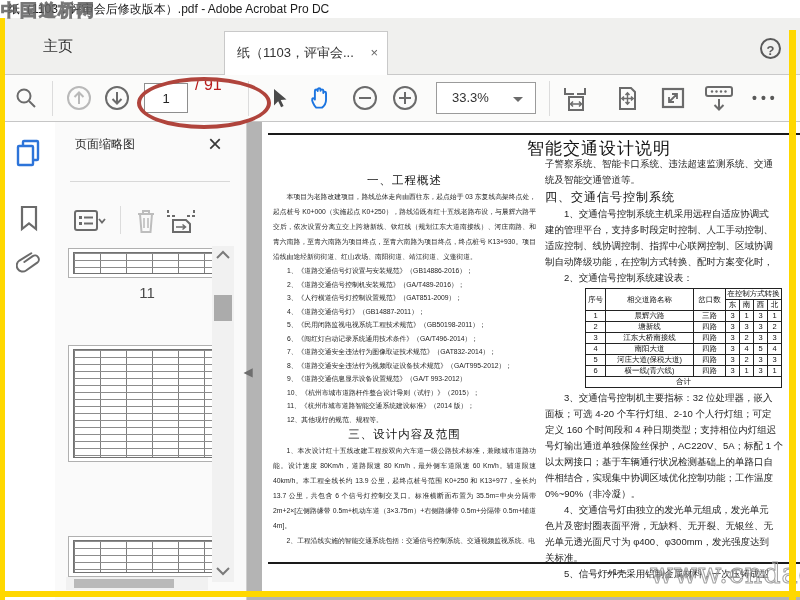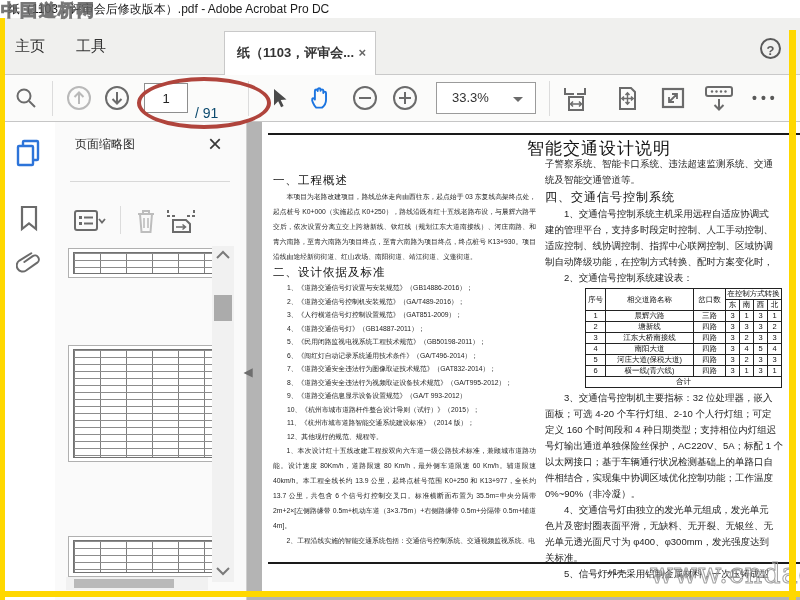--- a/index.html
+++ b/index.html
@@ -8,35 +8,35 @@
   #stage{position:relative;width:800px;height:600px;background:#fff;overflow:hidden;}
 
   
   .titlebar{left:0;top:0;width:800px;height:18px;background:#fff;font-size:12px;color:#1c1c1c;
     line-height:18px;padding-left:8px;white-space:nowrap;}
   .wm-tl{left:1px;top:-1px;font-size:17px;letter-spacing:2px;color:transparent;
     -webkit-text-stroke:1px rgba(95,95,95,.85);z-index:60;font-weight:bold;}
 
   
   .tabbar{left:0;top:18px;width:800px;height:57px;background:#f0f0ee;border-bottom:1px solid #c9c9c9;box-sizing:border-box;}
-  .tab{top:18px;height:56px;line-height:56px;text-align:center;font-size:15px;color:#333;cursor:default;}
+  .tab{top:18px;height:56px;line-height:56px;text-align:center;font-size:15px;color:#333;cursor:default;margin-left:28px;}
   .tab-home{left:0;width:60px;}
   .tab-tools{left:60px;width:62px;}
-  .doctab{left:224px;top:31px;width:152px;height:44px;background:#fff;border:1px solid #c9c9c9;border-bottom:none;box-sizing:border-box;font-weight:bold;}
+  .doctab{left:224px;top:31px;width:164px;height:44px;background:#fff;border:1px solid #c9c9c9;border-bottom:none;box-sizing:border-box;}
   .doctab .lbl{left:12px;top:0;line-height:42px;font-size:13px;color:#333;white-space:nowrap;}
   .doctab .x{right:9px;top:0;line-height:42px;font-size:13px;color:#666;}
   .help{left:760px;top:38px;width:21px;height:21px;border:2px solid #5a5a5a;border-radius:50%;
     text-align:center;font-size:13px;font-weight:bold;line-height:21px;color:#5a5a5a;box-sizing:border-box;}
 
   
   .toolbar{left:0;top:75px;width:800px;height:47px;background:#fbfbfa;border-bottom:1px solid #c6c6c6;box-sizing:border-box;}
   .vsep{top:81px;width:1px;height:35px;background:#dcdcdc;}
   .pagebox{left:144px;top:83px;width:44px;height:30px;border:1px solid #8e8e8e;background:#fff;
     text-align:center;font-size:13px;color:#222;box-sizing:border-box;outline:none;font-family:"Liberation Sans",sans-serif;}
-  .pagecount{left:195px;top:98px;height:30px;line-height:30px;font-size:14px;color:#0c4a6e;}
+  .pagecount{left:195px;top:70px;height:30px;line-height:30px;font-size:16px;color:#b91c1c;}
   .zoombox{left:436px;top:82px;width:100px;height:32px;border:1px solid #9b9b9b;background:#fff;box-sizing:border-box;}
   .zoombox .zl{left:15px;top:0;line-height:30px;font-size:13px;color:#333;}
   .zoombox .caret{right:12px;top:14px;width:0;height:0;border-left:5px solid transparent;
     border-right:5px solid transparent;border-top:5px solid #6b6b6b;}
   .dots{left:752px;top:90px;font-size:14px;font-weight:bold;color:#595959;letter-spacing:4px;}
   .redring{left:137px;top:77px;width:126px;height:44px;border:4px solid #b0443c;border-radius:50%;z-index:40;}
 
   
   .rail{left:0;top:122px;width:55px;height:478px;background:#fff;}
   .panel{left:55px;top:122px;width:192px;height:478px;background:#fafafa;border-right:1px solid #cfcfcf;box-sizing:border-box;}
@@ -53,21 +53,21 @@
   .htrack{left:66px;top:577px;width:142px;height:13px;background:#f1f1f1;}
   .hthumb{left:74px;top:579px;width:100px;height:9px;background:#b9b9b9;}
   .collapse{left:240px;top:358px;width:16px;height:28px;color:#6e6e6e;font-size:12px;line-height:28px;text-align:center;z-index:20;}
 
   
   .viewer{left:247px;top:122px;width:553px;height:478px;background:#b4b4b4;}
   .page{left:262px;top:122px;width:538px;height:470px;background:#fff;overflow:hidden;z-index:5;}
   .frameline{height:2px;background:#1a1a1a;}
   .doctitle{left:252px;top:15px;width:170px;text-align:center;font-size:17px;font-weight:normal;color:#111;letter-spacing:1px;}
   .lcol{left:11px;top:50px;width:263px;font-size:6.8px;color:#1d1d1d;text-align:justify;}
-  .lcol .h{font-size:11.5px;color:#111;line-height:16px;margin:0 0 1px 0;letter-spacing:1px;text-align:left;}
+  .lcol .h{font-size:11.5px;color:#111;line-height:16px;margin:0 0 1px 0;letter-spacing:1px;text-align:center;}
   .lcol p{margin:0;line-height:15px;text-indent:2em;}
   .lcol .std{line-height:13.5px;margin-left:14px;text-indent:0;text-align:left;white-space:nowrap;overflow:hidden;}
   .rcol{left:283px;top:34px;width:258px;font-size:9.5px;color:#1d1d1d;}
   .rcol .rline{line-height:16px;white-space:nowrap;overflow:hidden;}
   .rcol .ind{text-indent:2em;}
   .rcol .h{font-size:12px;color:#111;line-height:18px;letter-spacing:1px;}
   .ttable{border-collapse:collapse;margin:2px 0 2px 40px;}
   .ttable th,.ttable td{border:1px solid #222;font-size:7.5px;font-weight:normal;color:#111;
     padding:0 1px;text-align:center;line-height:10px;white-space:nowrap;}
   .pfoot{left:318px;top:445px;width:70px;text-align:center;font-size:9px;color:#333;}
@@ -85,21 +85,20 @@
 </head>
 <body>
 
 <div id="stage">
 
   <div class="abs titlebar">纸（1103，评审会后修改版本）.pdf - Adobe Acrobat Pro DC</div>
   <div class="abs wm-tl">中国道桥网</div>
 
   <div class="abs tabbar"></div>
   <div class="abs tab tab-home">主页</div>
-  <div class="abs tab tab-tools">工具</div>
   <div class="abs doctab">
     <span class="abs lbl">纸（1103，评审会...</span>
     <span class="abs x">×</span>
   </div>
   <div class="abs help">?</div>
 
   <div class="abs toolbar"></div>
   <span class="abs" style="left:14px;top:86px;">
     <svg width="24" height="24" viewBox="0 0 24 24">
         <circle cx="10" cy="10" r="6.5" fill="none" stroke="#6b6b6b" stroke-width="2"></circle>
@@ -227,20 +226,21 @@
     <svg width="34" height="28" viewBox="0 0 34 28">
         <path d="M4 3 V9 H13 M30 3 V9 H21" fill="none" stroke="#6b6b6b" stroke-width="2" stroke-dasharray="3 2"></path>
         <path d="M9 13 H22 L26 17 V25 H9 Z" fill="none" stroke="#6b6b6b" stroke-width="2"></path>
         <path d="M12 20 H21 M18.5 17.5 L21.5 20 L18.5 22.5" fill="none" stroke="#6b6b6b" stroke-width="1.5"></path>
       </svg>
   </span>
 
   <div class="abs sheet" style="left:68px;top:248px;width:158px;height:30px;">
       <div class="grid"></div>
     </div>
+  <div class="abs thlabel" style="left:68px;top:284px;">11</div>
   <div class="abs sheet" style="left:68px;top:345px;width:158px;height:117px;">
       <div class="grid"></div>
     </div>
   <div class="abs sheet" style="left:68px;top:536px;width:158px;height:41px;">
       <div class="grid"></div>
     </div>
 
   <div class="abs vtrack"></div>
   <span class="abs" style="left:215px;top:250px;">
     <svg width="16" height="10" viewBox="0 0 16 10">
@@ -258,33 +258,33 @@
   <div class="abs collapse">◀</div>
 
   <div class="abs viewer"></div>
   <div class="abs page">
     <div class="abs frameline" style="left:6px;top:11px;width:532px;"></div>
     <div class="abs doctitle">智能交通设计说明</div>
 
     <div class="abs lcol">
       <div class="h">一、工程概述</div>
       <p>本项目为老路改建项目，路线总体走向由西往东，起点始于 03 东复线高架终点处，起点桩号 K0+000（实施起点 K0+250），路线沿既有红十五线老路布设，与晨辉六路平交后，依次设置分离立交上跨塘新线、钦红线（规划江东大道南接线）、河庄南路、和青六南路，至青六南路为项目终点，至青六南路为项目终点，终点桩号 K13+930。项目沿线由途经新街街道、红山农场、南阳街道、靖江街道、义蓬街道。</p>
-      <div class="h">二、设计依据及标准</div>
       <div class="std">1、《道路交通信号灯设置与安装规范》（GB14886-2016）；</div>
       <div class="std">2、《道路交通信号控制机安装规范》（GA/T489-2016）；</div>
       <div class="std">3、《人行横道信号灯控制设置规范》（GAT851-2009）；</div>
       <div class="std">4、《道路交通信号灯》（GB14887-2011）；</div>
       <div class="std">5、《民用闭路监视电视系统工程技术规范》（GB50198-2011）；</div>
       <div class="std">6、《闯红灯自动记录系统通用技术条件》（GA/T496-2014）；</div>
       <div class="std">7、《道路交通安全违法行为图像取证技术规范》（GAT832-2014）；</div>
       <div class="std">8、《道路交通安全违法行为视频取证设备技术规范》（GA/T995-2012）；</div>
       <div class="std">9、《道路交通信息显示设备设置规范》（GA/T 993-2012）</div>
       <div class="std">10、《杭州市城市道路杆件整合设计导则（试行）》（2015）；</div>
       <div class="std">11、《杭州市城市道路智能交通系统建设标准》（2014 版）；</div>
       <div class="std">12、其他现行的规范、规程等。</div>
+      <div class="h">三、设计内容及范围</div>
       <p>1、本次设计红十五线改建工程按双向六车道一级公路技术标准，兼顾城市道路功能。设计速度 80Km/h，道路限速 80 Km/h，最外侧车道限速 60 Km/h。辅道限速 40km/h。本工程全线长约 13.9 公里，起终点桩号范围 K0+250 和 K13+977，全长约 13.7 公里，共包含 6 个信号灯控制交叉口。标准横断面布置为 35.5m=中央分隔带 2m+2×[左侧路缘带 0.5m+机动车道（3×3.75m）+右侧路缘带 0.5m+分隔带 0.5m+辅道 4m]。</p>
       <p>2、工程沿线实施的智能交通系统包括：交通信号控制系统、交通视频监视系统、电</p>
     </div>
 
     <div class="abs rcol">
       <div class="rline">子警察系统、智能卡口系统、违法超速监测系统、交通</div>
       <div class="rline">统及智能交通管道等。</div>
       <div class="h">四、交通信号控制系统</div>
       <div class="rline ind">1、交通信号控制系统主机采用远程自适应协调式</div>
       <div class="rline">建的管理平台，支持多时段定时控制、人工手动控制、</div>

